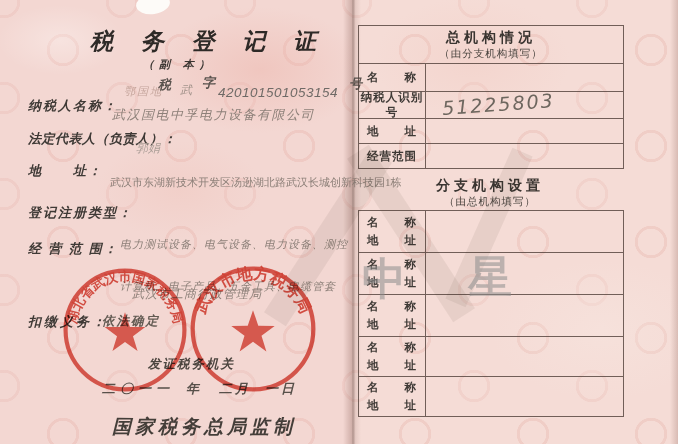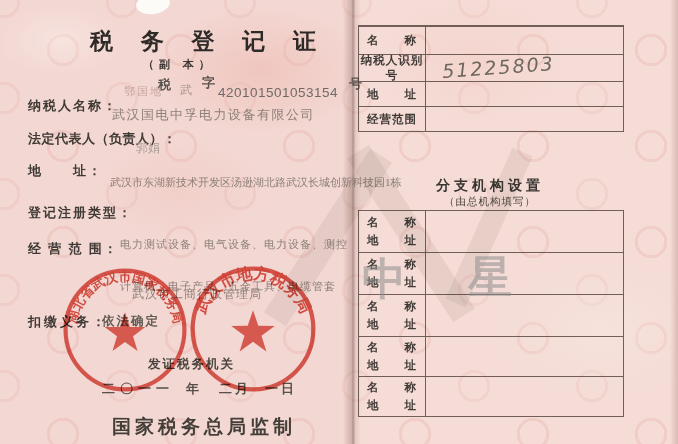--- a/index.html
+++ b/index.html
@@ -4,21 +4,21 @@
 <style>
   html,body{margin:0;padding:0;}
   body{font-family:"Liberation Serif", serif; background:#888;}
   .canvas{position:relative;width:678px;height:444px;overflow:hidden;background:#f3d8d3;
     box-shadow:inset 0 0 22px rgba(130,85,75,.28);}
   .page{position:absolute;top:0;bottom:0;
     background-color:#f3d7d2;
     background-image:
       radial-gradient(circle, rgba(255,255,255,0) 0 13px, rgba(214,124,110,.15) 13.5px 16px, rgba(255,255,255,0) 16.5px),
       radial-gradient(circle, rgba(255,255,255,0) 0 13px, rgba(214,124,110,.11) 13.5px 16px, rgba(255,255,255,0) 16.5px);
-    background-size:118px 96px,118px 96px;background-position:4px 2px,63px 50px;}
+    background-size:118px 96px,118px 96px;background-position:4px 2px,63px 50px;font-style:italic;}
   .page-left{left:0;width:352px;}
   .page-right{left:352px;width:326px;background-color:#f5dcd6;}
   .page-left::before{content:"";position:absolute;inset:0;pointer-events:none;background:
       radial-gradient(ellipse 150px 90px at 260px 70px, rgba(236,178,168,.45), rgba(236,178,168,0) 70%),
       radial-gradient(ellipse 120px 70px at 180px 190px, rgba(238,190,180,.30), rgba(238,190,180,0) 70%),
       radial-gradient(ellipse 90px 50px at 60px 40px, rgba(255,250,248,.35), rgba(255,250,248,0) 70%);}
   .page-right::before{content:"";position:absolute;inset:0;pointer-events:none;background:
       radial-gradient(ellipse 140px 90px at 120px 60px, rgba(240,196,186,.30), rgba(240,196,186,0) 70%),
       radial-gradient(ellipse 160px 100px at 250px 330px, rgba(247,230,224,.5), rgba(247,230,224,0) 70%);}
   .fold{position:absolute;left:343px;top:0;width:18px;height:444px;z-index:8;pointer-events:none;
@@ -135,20 +135,24 @@
     </div>
 
     <div class="abs footer">国家税务总局监制</div>
   </div>
 
   <div class="abs val f-addr-v nowrap">武汉市东湖新技术开发区汤逊湖北路武汉长城创新科技园1栋</div>
 
   <div class="page page-right"></div>
 
   <div class="abs t1">
+    <div class="t-head">
+      <div class="t-title">总机构情况</div>
+      <div class="t-sub">（由分支机构填写）</div>
+    </div>
     <div class="trow r1">
       <div class="tlabel">名　　称</div>
       <div class="tvalue"></div>
     </div>
     <div class="trow r2">
       <div class="tlabel">纳税人识别号</div>
       <div class="tvalue">
         <span class="hand">51225803</span>
       </div>
     </div>

